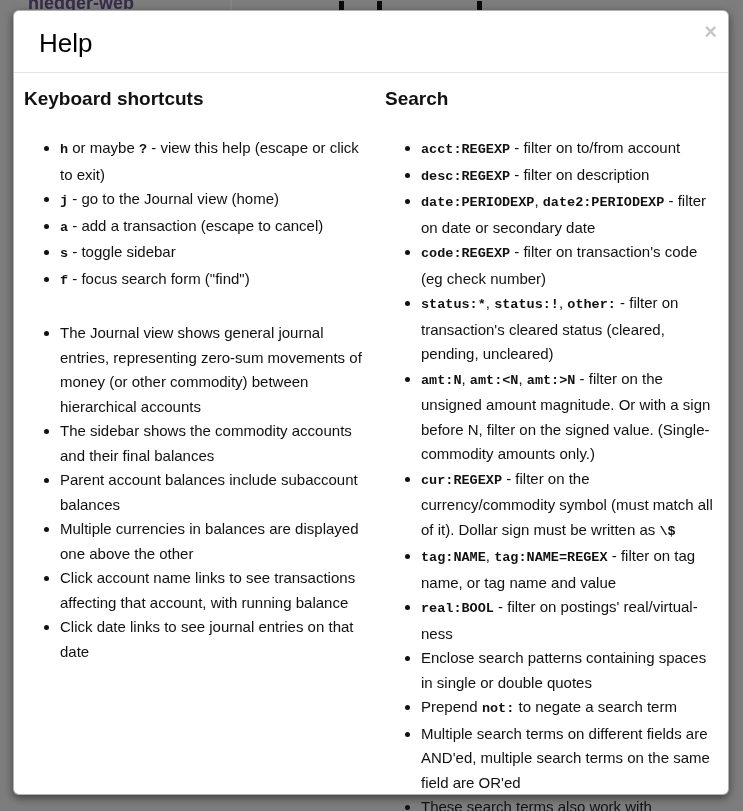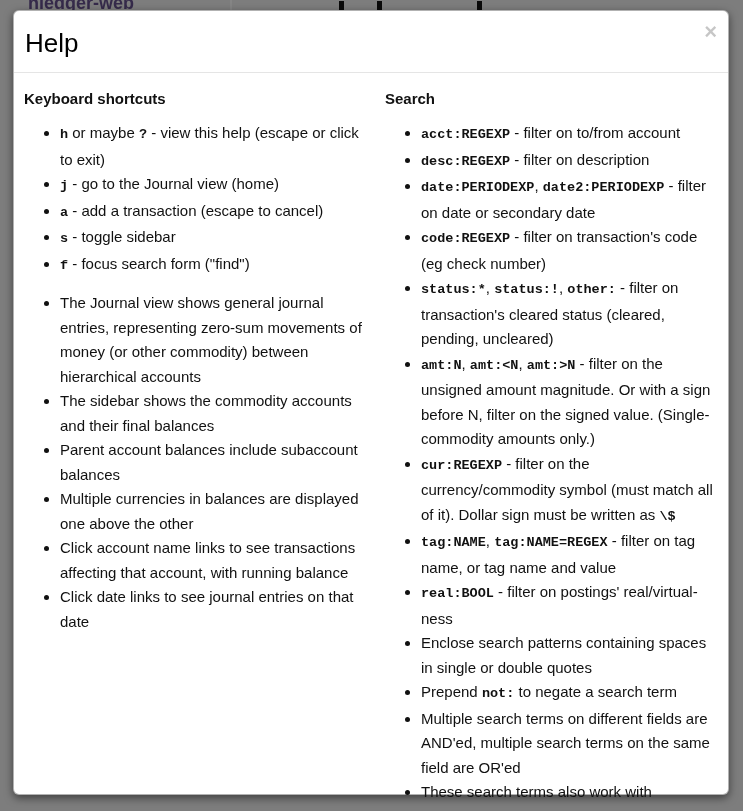--- a/index.html
+++ b/index.html
@@ -39,43 +39,43 @@
     position:absolute; left:13px; top:10px; width:716px; height:785px;
     background:#ffffff; border-radius:6px; z-index:2;
     border:1px solid rgba(0,0,0,0.3);
     box-shadow:0 3px 9px rgba(0,0,0,0.5);
   }
   .modal-header {
     position:relative; height:62px;
     padding:18px 14px 0 11px;
     border-bottom:1px solid #e5e5e5;
   }
-  .modal-title { font-size:26px; font-weight:400; color:#000; line-height:1.1; }
+  .modal-title { font-size:26px; font-weight:400; color:#000; line-height:1.1;margin-left:14px; }
   .close-button {
     position:absolute; top:10px; right:11px;
     background:none; border:none;
     font-family:"Liberation Sans", sans-serif;
     font-size:22px; font-weight:bold; line-height:1;
     color:#000; opacity:0.22; cursor:pointer;
   }
   .modal-body {
     display:flex; align-items:flex-start;
     padding:17px 10px 30px 10px;
   }
   .help-col { width:50%; }
   .help-col-left  { padding-right:4px; }
   .help-col-right { padding-left:14px; }
 
   .section-heading {
-    font-size:15px; font-weight:bold; color:#111;
+    font-size:19px; font-weight:bold; color:#111;
     line-height:18px; margin:0 0 12px 0;
   }
   .section-heading:not(:first-child) { margin-top:4px; }
   ul.help-list {
-    margin:13px 0 10px 0;
+    margin:28px 0 10px 0;
     padding-left:36px;
     list-style:disc outside;
   }
   ul.help-list li {
     font-size:15px; line-height:24.5px; color:#111;
   }
   code {
     font-family:"Liberation Mono", monospace;
     font-weight:bold; font-size:13.5px; color:#111;
     white-space:nowrap;

